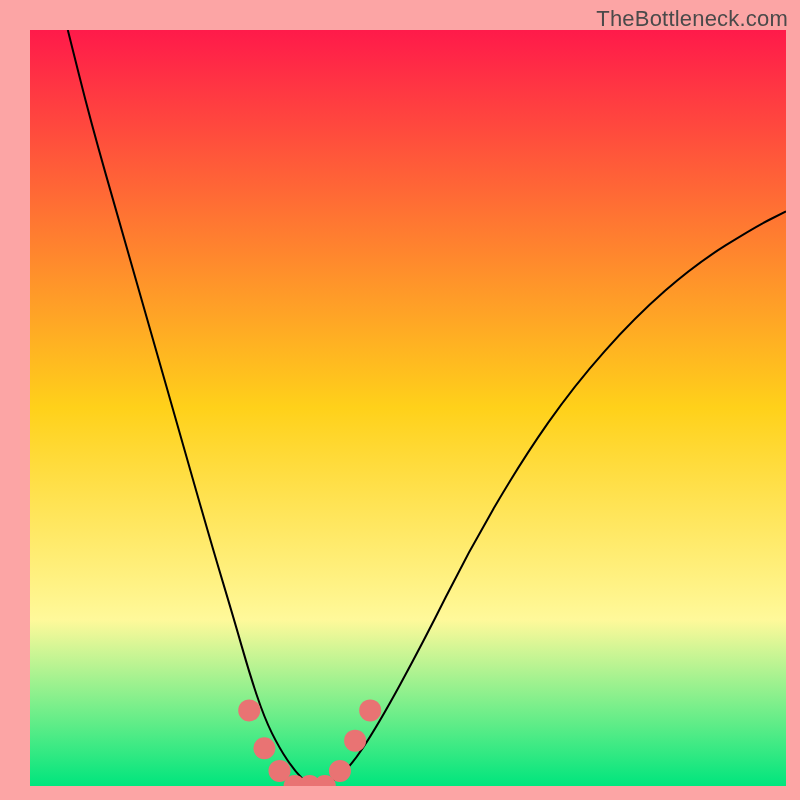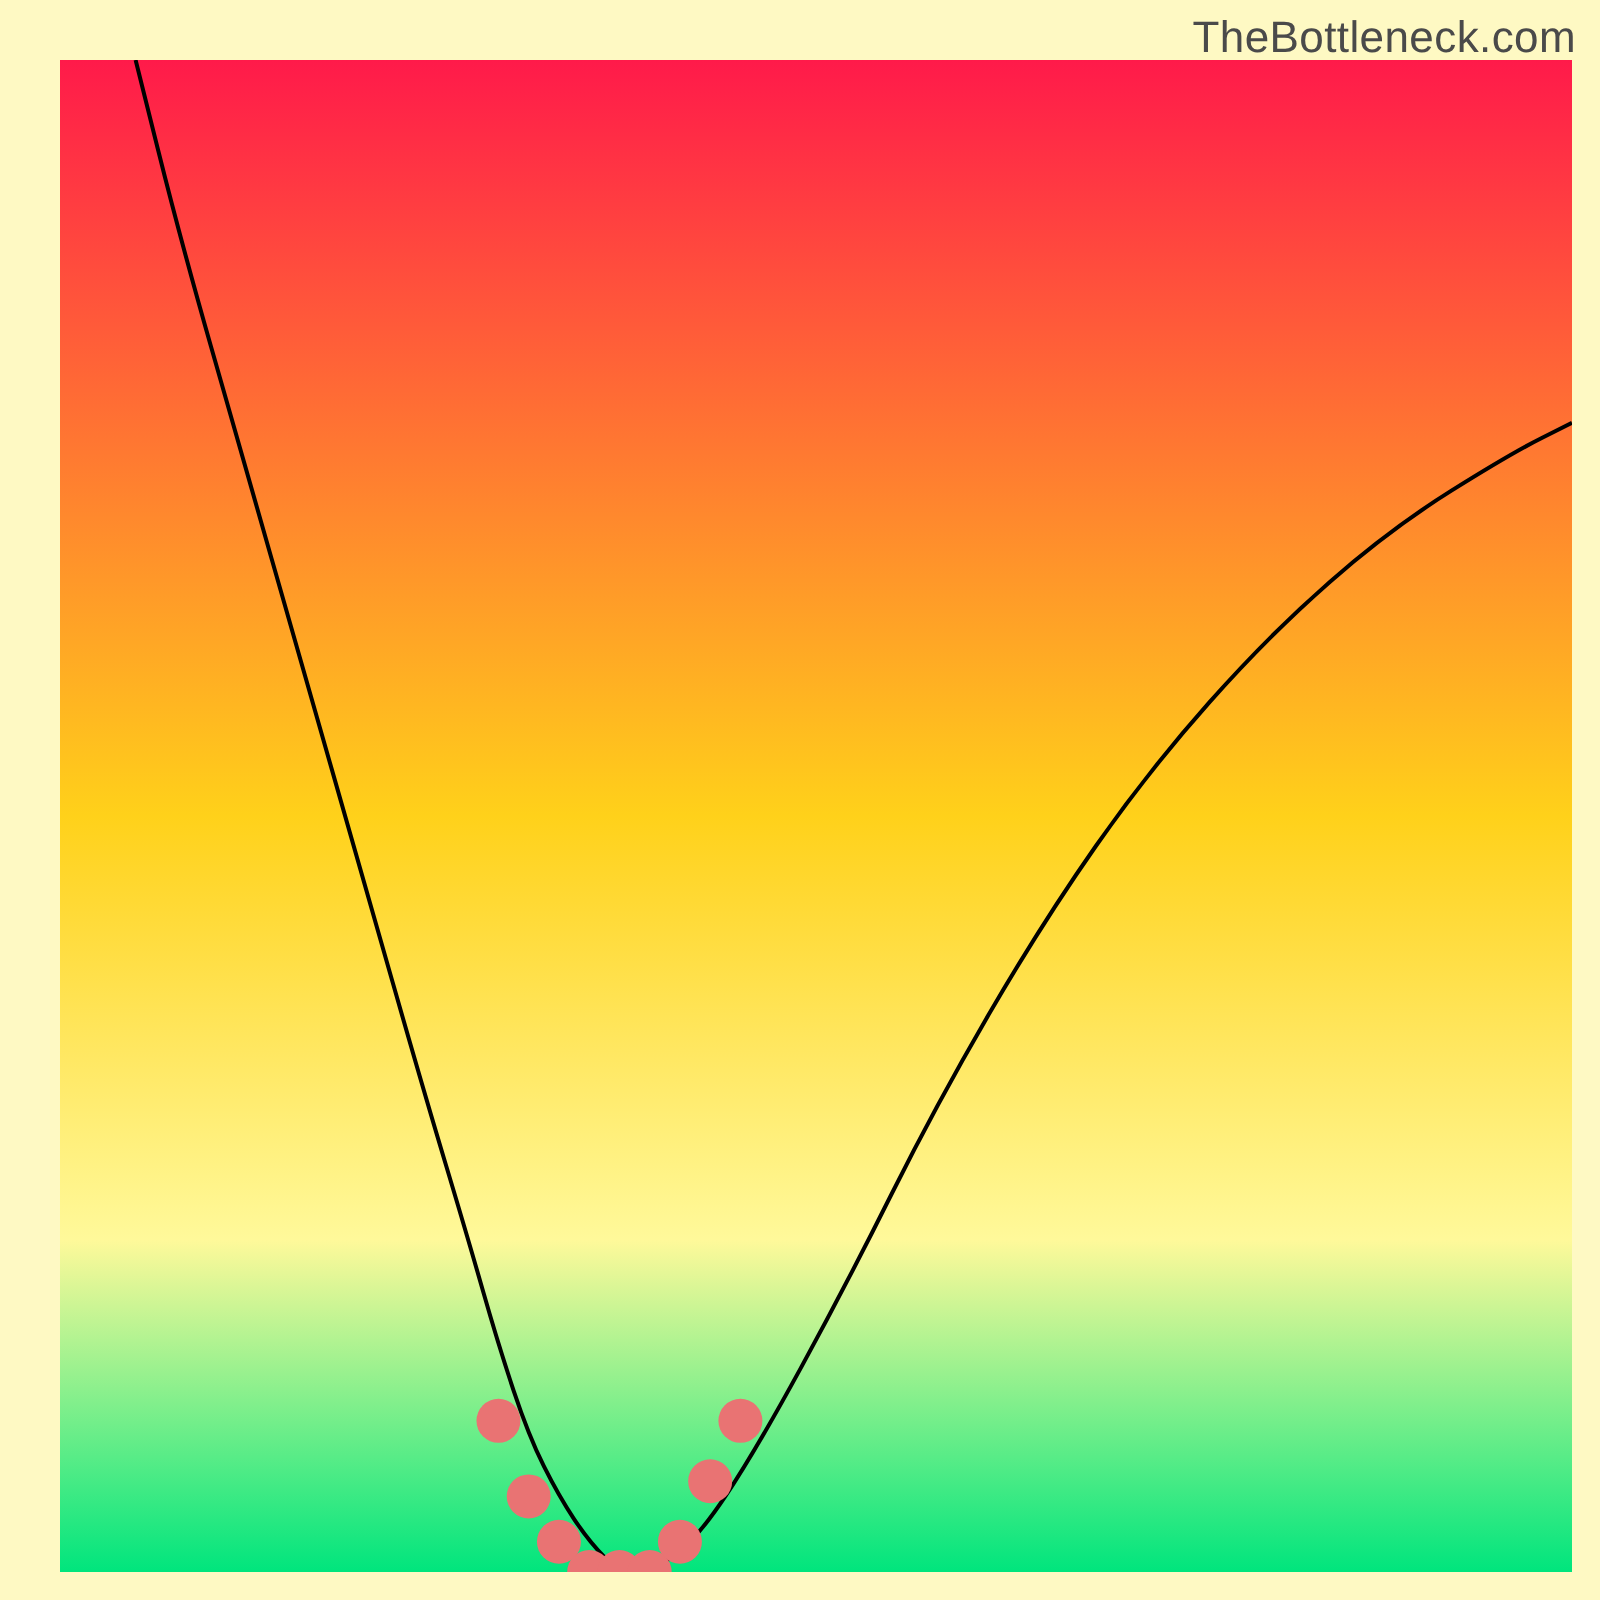--- a/index.html
+++ b/index.html
@@ -8,21 +8,21 @@
     width: 800px;
     height: 800px;
     background: #000;
     overflow: hidden;
     font-family: Arial, Helvetica, sans-serif;
   }
   .frame {
     position: relative;
     width: 800px;
     height: 800px;
-    background: #fef9c3;
+    background: #fca5a5;
   }
   .watermark {
     position: absolute;
     top: 6px;
     right: 12px;
     color: #4a4a4a;
     font-size: 22px;
     font-weight: 500;
     letter-spacing: 0.2px;
     user-select: none;

